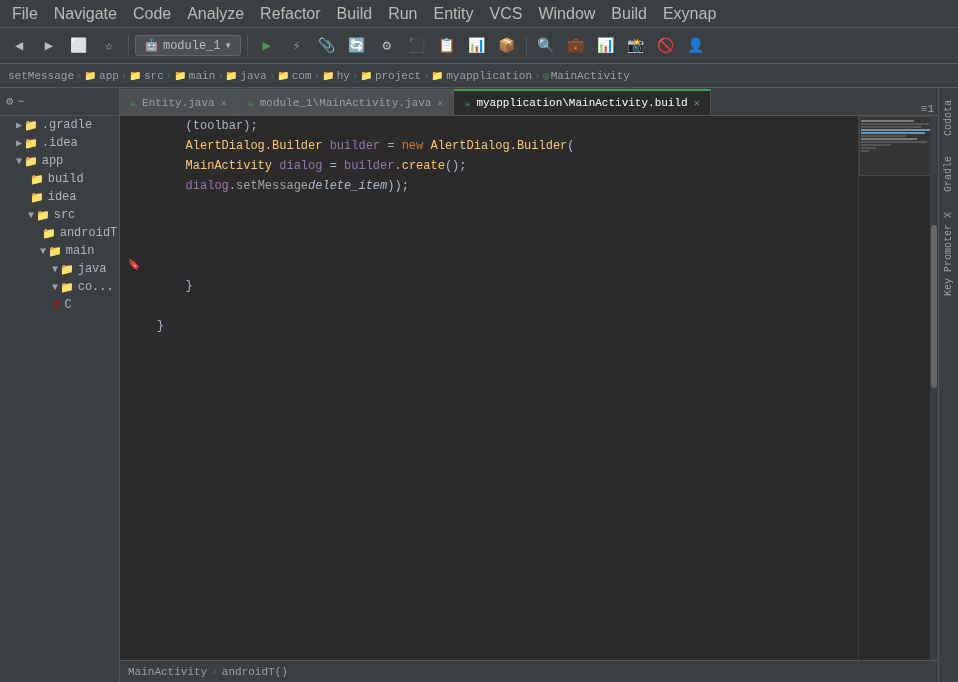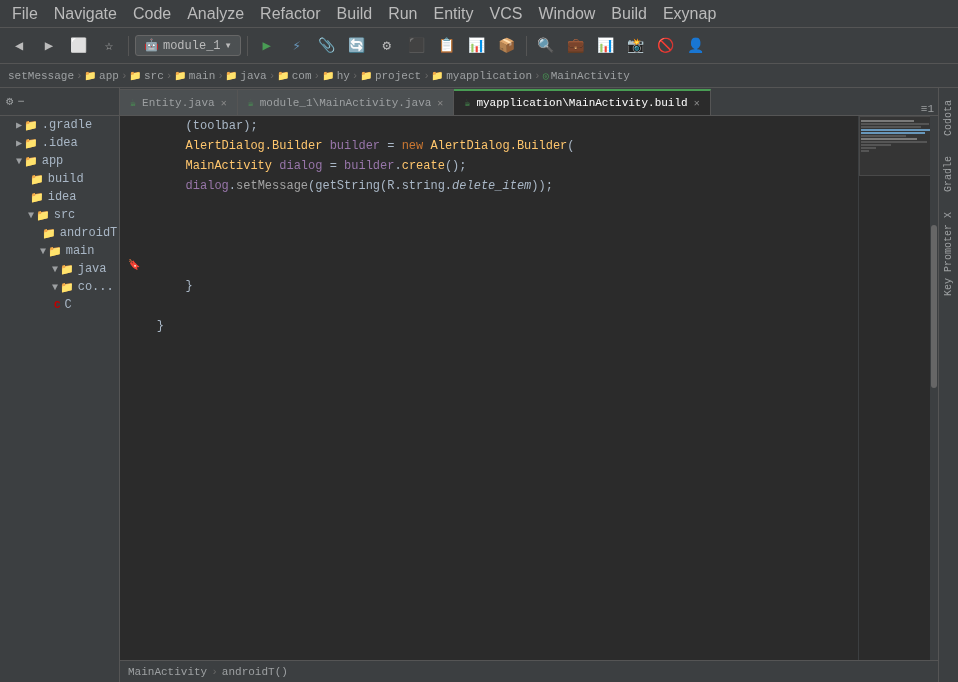--- a/index.html
+++ b/index.html
@@ -482,21 +482,21 @@
 
         <div class="code-line">
           <span style="color:#a9b7c6">        </span><span style="color:#ffc66d">AlertDialog.Builder</span><span style="color:#a9b7c6"> </span><span style="color:#9876aa">builder</span><span style="color:#a9b7c6"> = </span><span class="kw">new</span><span style="color:#a9b7c6"> </span><span style="color:#ffc66d">AlertDialog.Builder</span><span style="color:#a9b7c6">(</span>
         </div>
 
         <div class="code-line">
           <span style="color:#a9b7c6">        </span><span style="color:#ffc66d">MainActivity</span><span style="color:#a9b7c6"> </span><span style="color:#9876aa">dialog</span><span style="color:#a9b7c6"> = </span><span style="color:#9876aa">builder</span><span style="color:#a9b7c6">.</span><span style="color:#ffc66d">create</span><span style="color:#a9b7c6">();</span>
         </div>
 
         <div class="code-line">
-          <span style="color:#a9b7c6">        </span><span style="color:#9876aa">dialog</span><span style="color:#a9b7c6">.</span><span style="color:#a3a3a3">setMessage</span><span style="color:#a9b7c6">(getString(R.string.</span><span style="color:#a9b7c6;font-style:italic">delete_item</span><span style="color:#a9b7c6">));</span>
+          <span style="color:#a9b7c6">        </span><span style="color:#9876aa">dialog</span><span style="color:#a9b7c6">.</span><span style="color:#a3a3a3">setMessage</span><span style="color:#a9b7c6;font-style:italic">delete_item</span><span style="color:#a9b7c6">));</span>
         </div>
 
         <div class="code-line"></div>
 
         <div class="code-line"></div>
 
         <div class="code-line"></div>
 
         <div class="code-line" style="position:relative;">
           <span style="color:#6897bb;margin-right:4px;font-size:10px">🔖</span>

